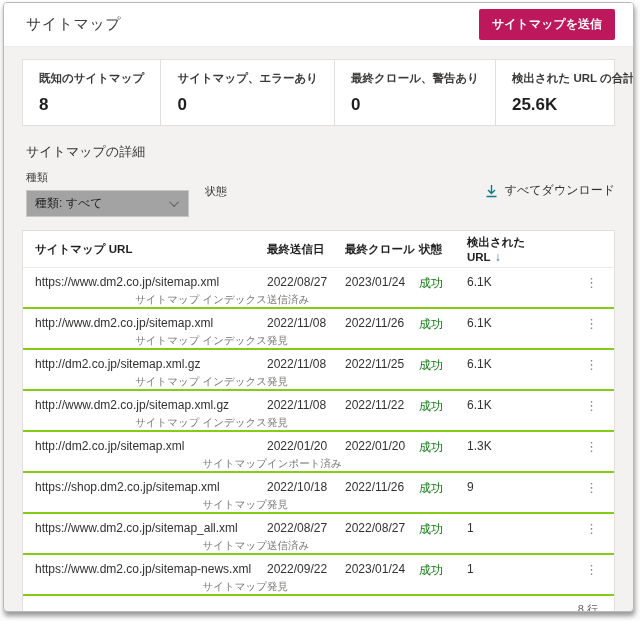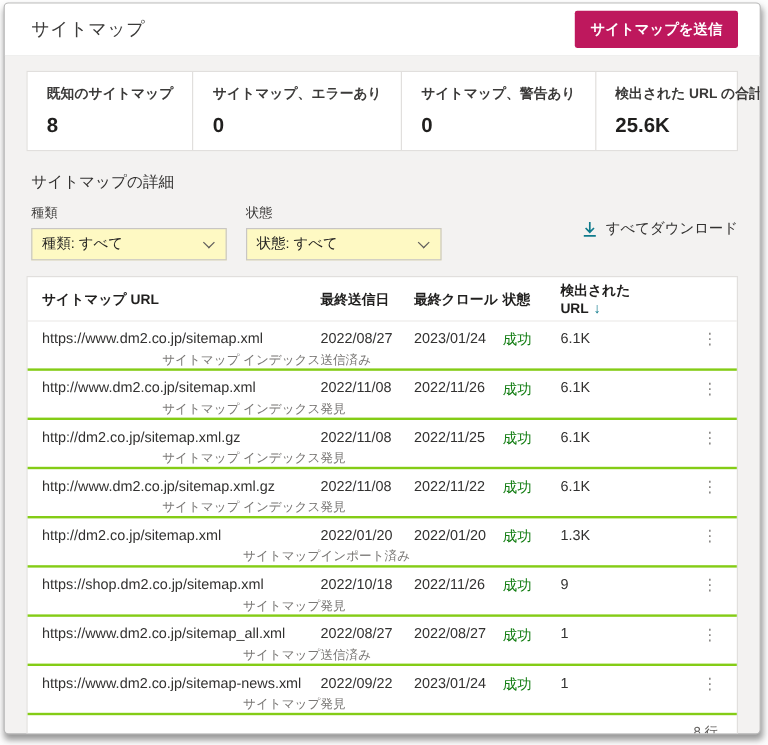--- a/index.html
+++ b/index.html
@@ -68,21 +68,21 @@
   .filter-row {
     margin: 9px 18px 0 22px;
     display: flex;
     align-items: center;
   }
   .filter-group { margin-right: 16px; }
   .filter-label { font-size: 11px; color: #3b3a39; margin-bottom: 5px; }
   .dropdown {
     width: 163px;
     height: 27px;
-    background: #fef9c3;
+    background: #a3a3a3;
     border: 1px solid #c8c6c4;
     display: flex;
     align-items: center;
     justify-content: space-between;
     padding: 0 9px 0 8px;
     font-size: 12px;
     color: #201f1e;
     cursor: pointer;
   }
   .chevron {
@@ -165,45 +165,41 @@
   <div class="stats-card">
     <div class="stat">
       <div class="stat-label">既知のサイトマップ</div>
       <div class="stat-value">8</div>
     </div>
     <div class="stat">
       <div class="stat-label">サイトマップ、エラーあり</div>
       <div class="stat-value">0</div>
     </div>
     <div class="stat">
-      <div class="stat-label">サイトマップ、警告あり</div>
+      <div class="stat-label">最終クロール、警告あり</div>
       <div class="stat-value">0</div>
     </div>
     <div class="stat">
       <div class="stat-label">検出された URL の合計数</div>
       <div class="stat-value">25.6K</div>
     </div>
   </div>
 
   <div class="details-heading">サイトマップの詳細</div>
 
   <div class="filter-row">
     <div class="filter-group">
       <div class="filter-label">種類</div>
       <div class="dropdown">
         <span>種類: すべて</span>
         <span class="chevron"></span>
       </div>
     </div>
     <div class="filter-group">
       <div class="filter-label">状態</div>
-      <div class="dropdown">
-        <span>状態: すべて</span>
-        <span class="chevron"></span>
-      </div>
     </div>
     <div class="download-area">
       <svg class="download-ico" width="13" height="14" viewBox="0 0 13 14">
         <path d="M6.5 1 v8 M3 6 l3.5 3.5 L10 6" stroke="#0f7b8c" stroke-width="1.4" fill="none"></path>
         <path d="M1.5 12.5 h10" stroke="#0f7b8c" stroke-width="1.4"></path>
       </svg>
       <span class="download-label">すべてダウンロード</span>
     </div>
   </div>
 

